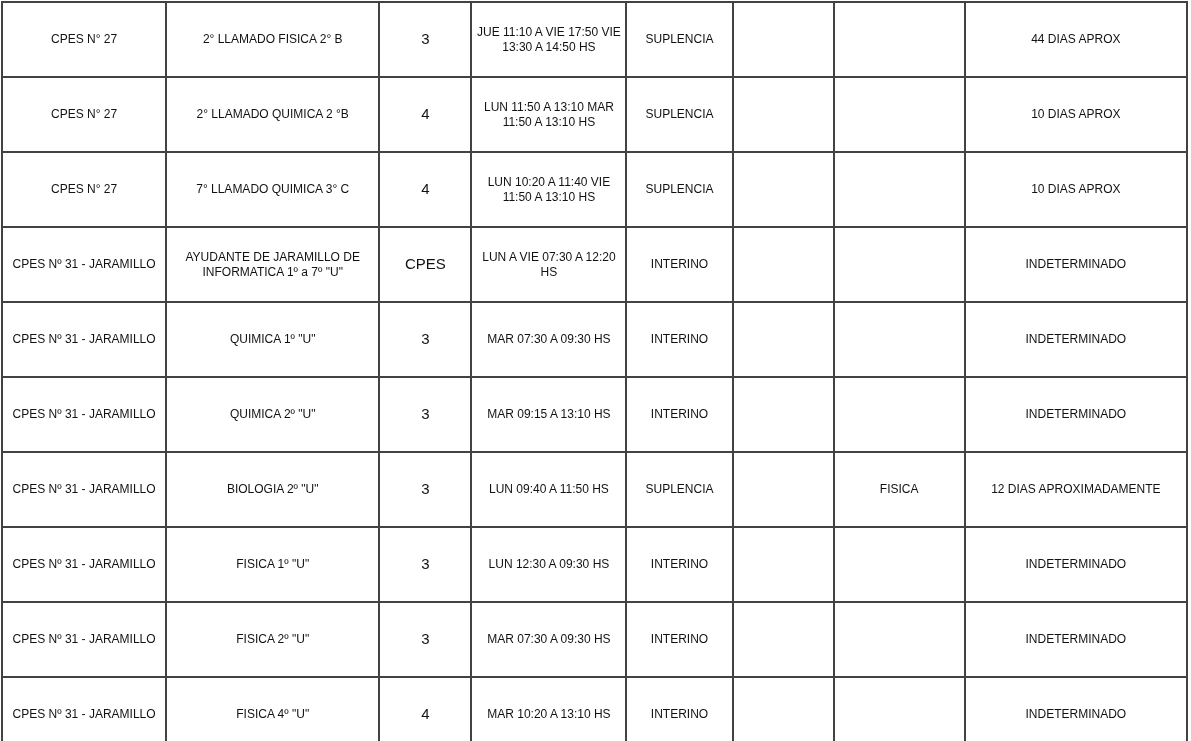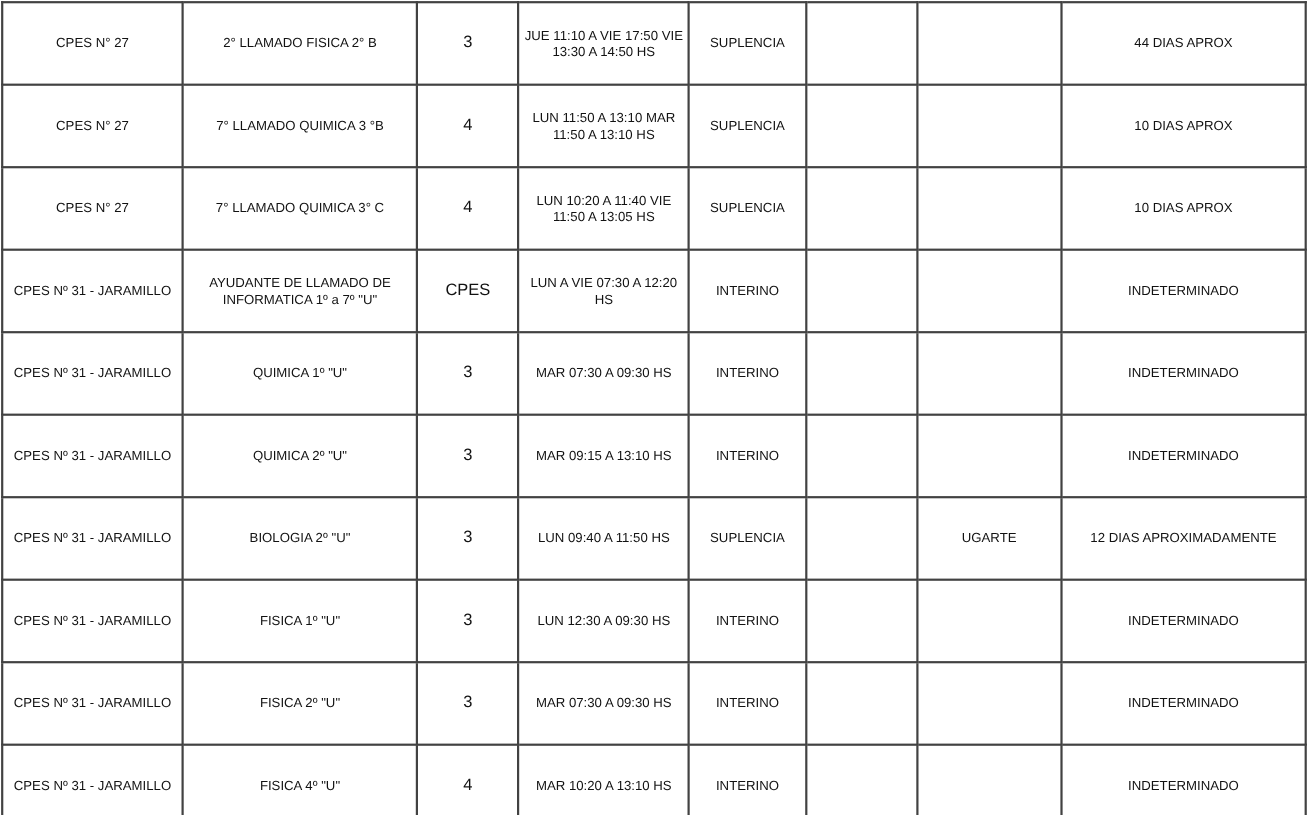--- a/index.html
+++ b/index.html
@@ -66,41 +66,41 @@
           <td class="c1">2° LLAMADO FISICA 2° B</td>
           <td class="c2">3</td>
           <td class="c3">JUE 11:10 A VIE 17:50 VIE 13:30 A 14:50 HS</td>
           <td class="c4">SUPLENCIA</td>
           <td class="c5"></td>
           <td class="c6"></td>
           <td class="c7">44 DIAS APROX</td>
         </tr>
         <tr>
           <td class="c0">CPES N° 27</td>
-          <td class="c1">7° LLAMADO QUIMICA 3 °B</td>
+          <td class="c1">2° LLAMADO QUIMICA 2 °B</td>
           <td class="c2">4</td>
           <td class="c3">LUN 11:50 A 13:10 MAR 11:50 A 13:10 HS</td>
           <td class="c4">SUPLENCIA</td>
           <td class="c5"></td>
           <td class="c6"></td>
           <td class="c7">10 DIAS APROX</td>
         </tr>
         <tr>
           <td class="c0">CPES N° 27</td>
           <td class="c1">7° LLAMADO QUIMICA 3° C</td>
           <td class="c2">4</td>
-          <td class="c3">LUN 10:20 A 11:40 VIE 11:50 A 13:05 HS</td>
+          <td class="c3">LUN 10:20 A 11:40 VIE 11:50 A 13:10 HS</td>
           <td class="c4">SUPLENCIA</td>
           <td class="c5"></td>
           <td class="c6"></td>
           <td class="c7">10 DIAS APROX</td>
         </tr>
         <tr>
           <td class="c0">CPES Nº 31 - JARAMILLO</td>
-          <td class="c1">AYUDANTE DE LLAMADO DE INFORMATICA 1º a 7º "U"</td>
+          <td class="c1">AYUDANTE DE JARAMILLO DE INFORMATICA 1º a 7º "U"</td>
           <td class="c2">CPES</td>
           <td class="c3">LUN A VIE 07:30 A 12:20 HS</td>
           <td class="c4">INTERINO</td>
           <td class="c5"></td>
           <td class="c6"></td>
           <td class="c7">INDETERMINADO</td>
         </tr>
         <tr>
           <td class="c0">CPES Nº 31 - JARAMILLO</td>
           <td class="c1">QUIMICA 1º "U"</td>
@@ -121,21 +121,21 @@
           <td class="c6"></td>
           <td class="c7">INDETERMINADO</td>
         </tr>
         <tr>
           <td class="c0">CPES Nº 31 - JARAMILLO</td>
           <td class="c1">BIOLOGIA 2º "U"</td>
           <td class="c2">3</td>
           <td class="c3">LUN 09:40 A 11:50 HS</td>
           <td class="c4">SUPLENCIA</td>
           <td class="c5"></td>
-          <td class="c6">UGARTE</td>
+          <td class="c6">FISICA</td>
           <td class="c7">12 DIAS APROXIMADAMENTE</td>
         </tr>
         <tr>
           <td class="c0">CPES Nº 31 - JARAMILLO</td>
           <td class="c1">FISICA 1º "U"</td>
           <td class="c2">3</td>
           <td class="c3">LUN 12:30 A 09:30 HS</td>
           <td class="c4">INTERINO</td>
           <td class="c5"></td>
           <td class="c6"></td>

